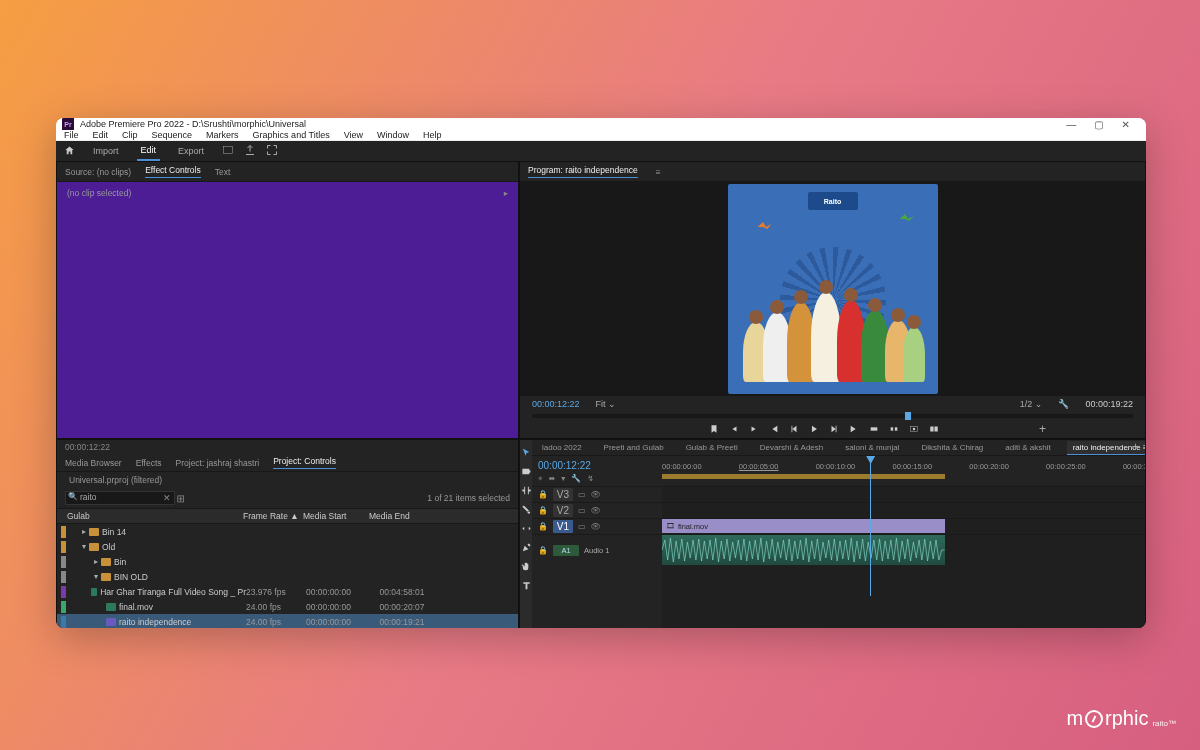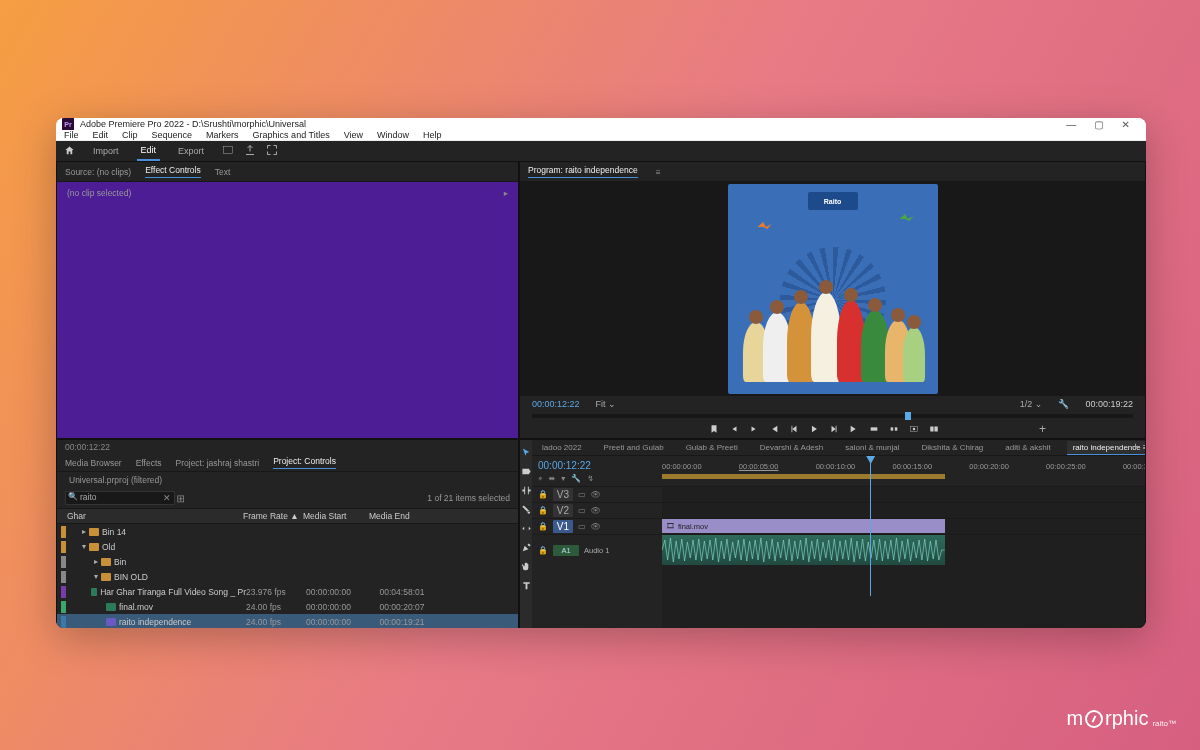--- a/index.html
+++ b/index.html
@@ -272,21 +272,21 @@
         <span class="active">Project: Controls</span>
       </div>
       <div class="file-label">Universal.prproj (filtered)</div>
       <div class="search-row">
         <div class="searchbox"><span>raito</span></div>
         <span class="clear">✕</span>
         <span style="color:#888;font-size:10px;">⊞</span>
         <span class="count">1 of 21 items selected</span>
       </div>
       <div class="proj-headers">
-        <div>Ghar</div>
+        <div>Gulab</div>
         <div>Frame Rate ▲</div>
         <div>Media Start</div>
         <div>Media End</div>
       </div>
       <div class="proj-rows" id="proj-rows">
           <div class="proj-row">
             <div class="swatch" style="background: rgb(200, 144, 56);"></div>
             <div class="name">
               <span style="width: 12px; display: inline-block;"></span>
               <span class="chev-sm">▸</span>

